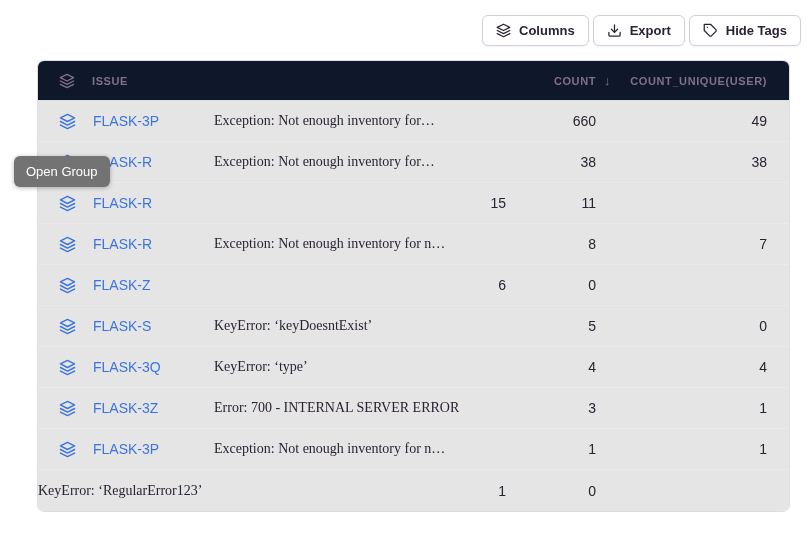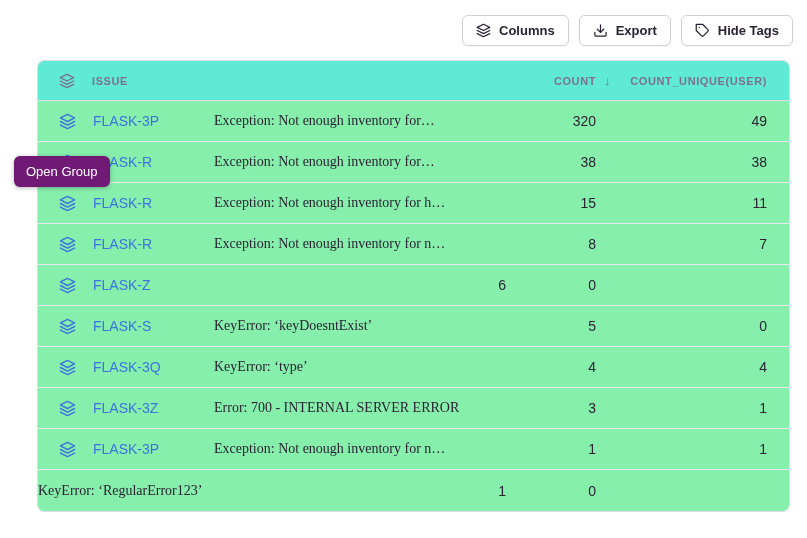--- a/index.html
+++ b/index.html
@@ -6,63 +6,63 @@
   html, body { width:807px; height:538px; }
   body {
     background:#ffffff;
     font-family:"Liberation Sans","DejaVu Sans",sans-serif;
     position:relative;
     color:#2b2233;
     overflow:hidden;
   }
 
   
-  .toolbar { position:absolute; top:15px; right:14px; display:flex; gap:10px;padding-left:36px; }
+  .toolbar { position:absolute; top:15px; right:6px; display:flex; gap:4px;padding-left:36px; }
   .btn {
     display:inline-flex; align-items:center; gap:8px; height:31px;
     background:#fff; border:1px solid #d4cdda; border-radius:6px;
     padding:0 13px; font-size:13px; font-weight:700; color:#2b2233;
     cursor:pointer; font-family:inherit;
     box-shadow:0 1px 2px rgba(43,34,51,0.05);
   }
   .btn svg { display:block; }
 
   
   .table-wrap {
     position:absolute; left:37px; top:60px; width:753px;
     border:1px solid #e0dce5; border-radius:7px; overflow:hidden; background:#fff;
   }
   .thead {
     display:grid; grid-template-columns:176px 1fr 90px 171px;
     align-items:center; height:40px; padding-right:22px;
-    background:#5eead4; border-bottom:1px solid #e0dce5;
+    background:#0f172a; border-bottom:1px solid #e0dce5;
     color:#80708f; font-size:11px; font-weight:700; letter-spacing:0.6px;
   }
   .row {
     display:grid; grid-template-columns:176px 1fr 90px 171px;
     align-items:center; height:41px; padding-right:22px;
-    border-bottom:1px solid #ece8f0; font-size:14px; background:#86efac;
+    border-bottom:1px solid #ece8f0; font-size:14px; background:#e5e5e5;
   }
   .row:last-child { border-bottom:none; }
 
   .issue-cell { display:flex; align-items:center; padding-left:21px; gap:17px; min-width:0; }
   .issue-link { color:#3c74dd; text-decoration:none; cursor:pointer; white-space:nowrap; }
   .title-cell { color:#2b2233; white-space:nowrap; overflow:hidden;font-family:Liberation Serif, serif; }
   .num { text-align:right; font-variant-numeric:tabular-nums; }
   .head-count { display:flex; align-items:center; justify-content:flex-end; }
   .sort-arrow { width:15px; margin-right:-15px; text-align:right; font-size:13px; font-weight:400; }
 
   .icon-blue { color:#3c74dd; display:inline-flex; }
   .icon-gray { color:#80708f; display:inline-flex; }
   .icon-dark { color:#2b2233; display:inline-flex; }
 
   
   .tooltip {
     position:absolute; left:14px; top:156px; z-index:10;
-    background:#701a75; color:#ffffff; font-size:13px;
+    background:#737373; color:#ffffff; font-size:13px;
     padding:8px 12px; border-radius:6px;
     box-shadow:0 1px 4px rgba(43,34,51,0.35);
     white-space:nowrap;
   }
 </style>
 </head>
 <body>
 
 <div class="toolbar">
   <button class="btn">
@@ -123,21 +123,21 @@
       <span class="icon-blue">
         <svg viewBox="0 0 24 24" width="17" height="17" fill="none" stroke="currentColor" stroke-width="2" stroke-linecap="round" stroke-linejoin="round">
               <polygon points="12 2 2 7 12 12 22 7 12 2"></polygon>
               <polyline points="2 12 12 17 22 12"></polyline>
               <polyline points="2 17 12 22 22 17"></polyline>
             </svg>
       </span>
       <a class="issue-link">FLASK-3P</a>
     </div>
     <div class="title-cell">Exception: Not enough inventory for…</div>
-    <div class="num">320</div>
+    <div class="num">660</div>
     <div class="num">49</div>
   </div>
 
   <div class="row">
     <div class="issue-cell">
       <span class="icon-blue">
         <svg viewBox="0 0 24 24" width="17" height="17" fill="none" stroke="currentColor" stroke-width="2" stroke-linecap="round" stroke-linejoin="round">
               <polygon points="12 2 2 7 12 12 22 7 12 2"></polygon>
               <polyline points="2 12 12 17 22 12"></polyline>
               <polyline points="2 17 12 22 22 17"></polyline>
@@ -154,21 +154,20 @@
     <div class="issue-cell">
       <span class="icon-blue">
         <svg viewBox="0 0 24 24" width="17" height="17" fill="none" stroke="currentColor" stroke-width="2" stroke-linecap="round" stroke-linejoin="round">
               <polygon points="12 2 2 7 12 12 22 7 12 2"></polygon>
               <polyline points="2 12 12 17 22 12"></polyline>
               <polyline points="2 17 12 22 22 17"></polyline>
             </svg>
       </span>
       <a class="issue-link">FLASK-R</a>
     </div>
-    <div class="title-cell">Exception: Not enough inventory for h…</div>
     <div class="num">15</div>
     <div class="num">11</div>
   </div>
 
   <div class="row">
     <div class="issue-cell">
       <span class="icon-blue">
         <svg viewBox="0 0 24 24" width="17" height="17" fill="none" stroke="currentColor" stroke-width="2" stroke-linecap="round" stroke-linejoin="round">
               <polygon points="12 2 2 7 12 12 22 7 12 2"></polygon>
               <polyline points="2 12 12 17 22 12"></polyline>

